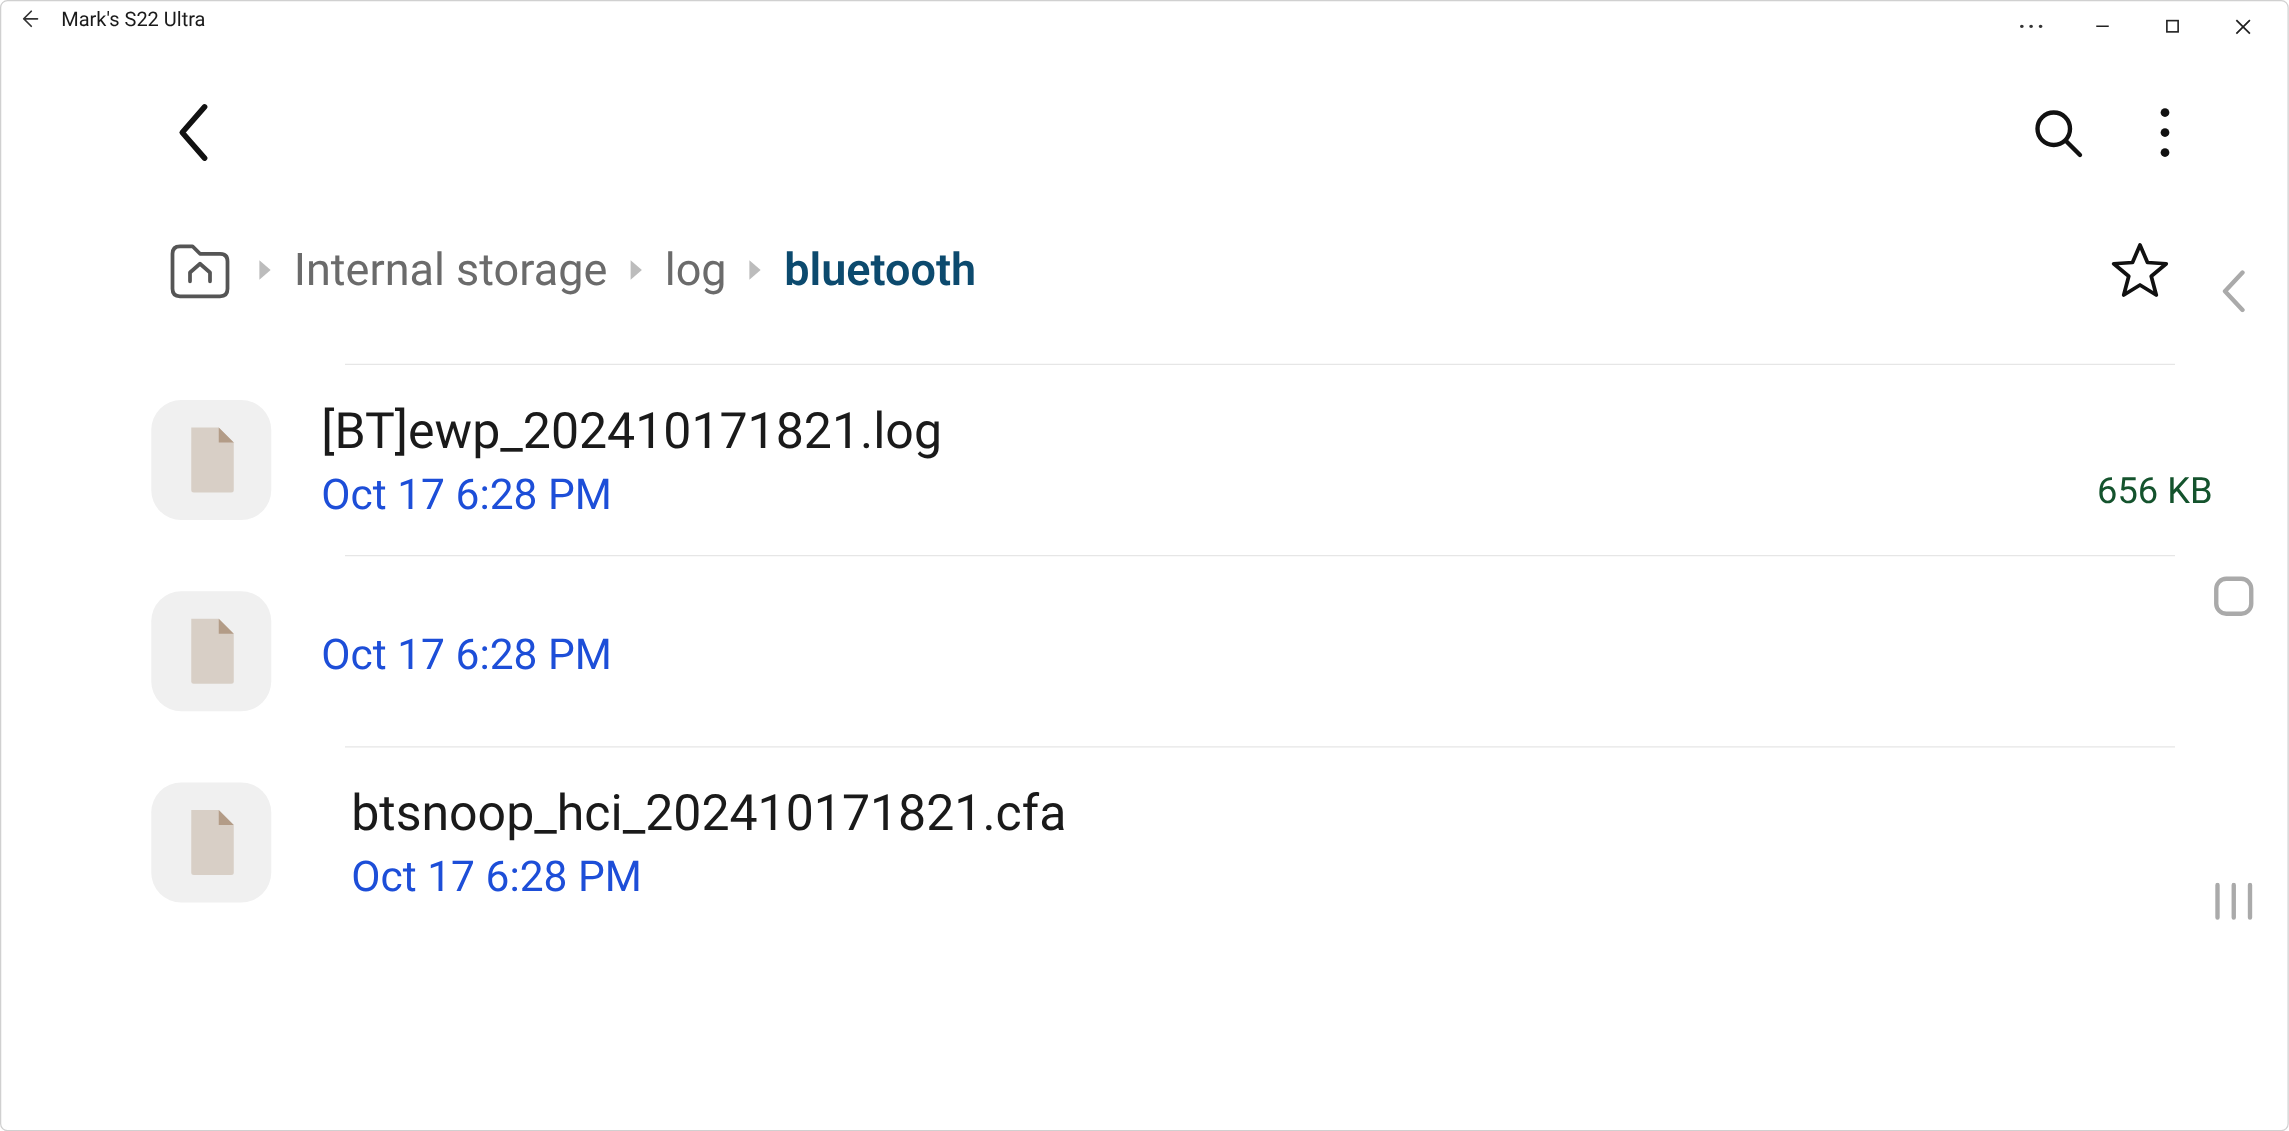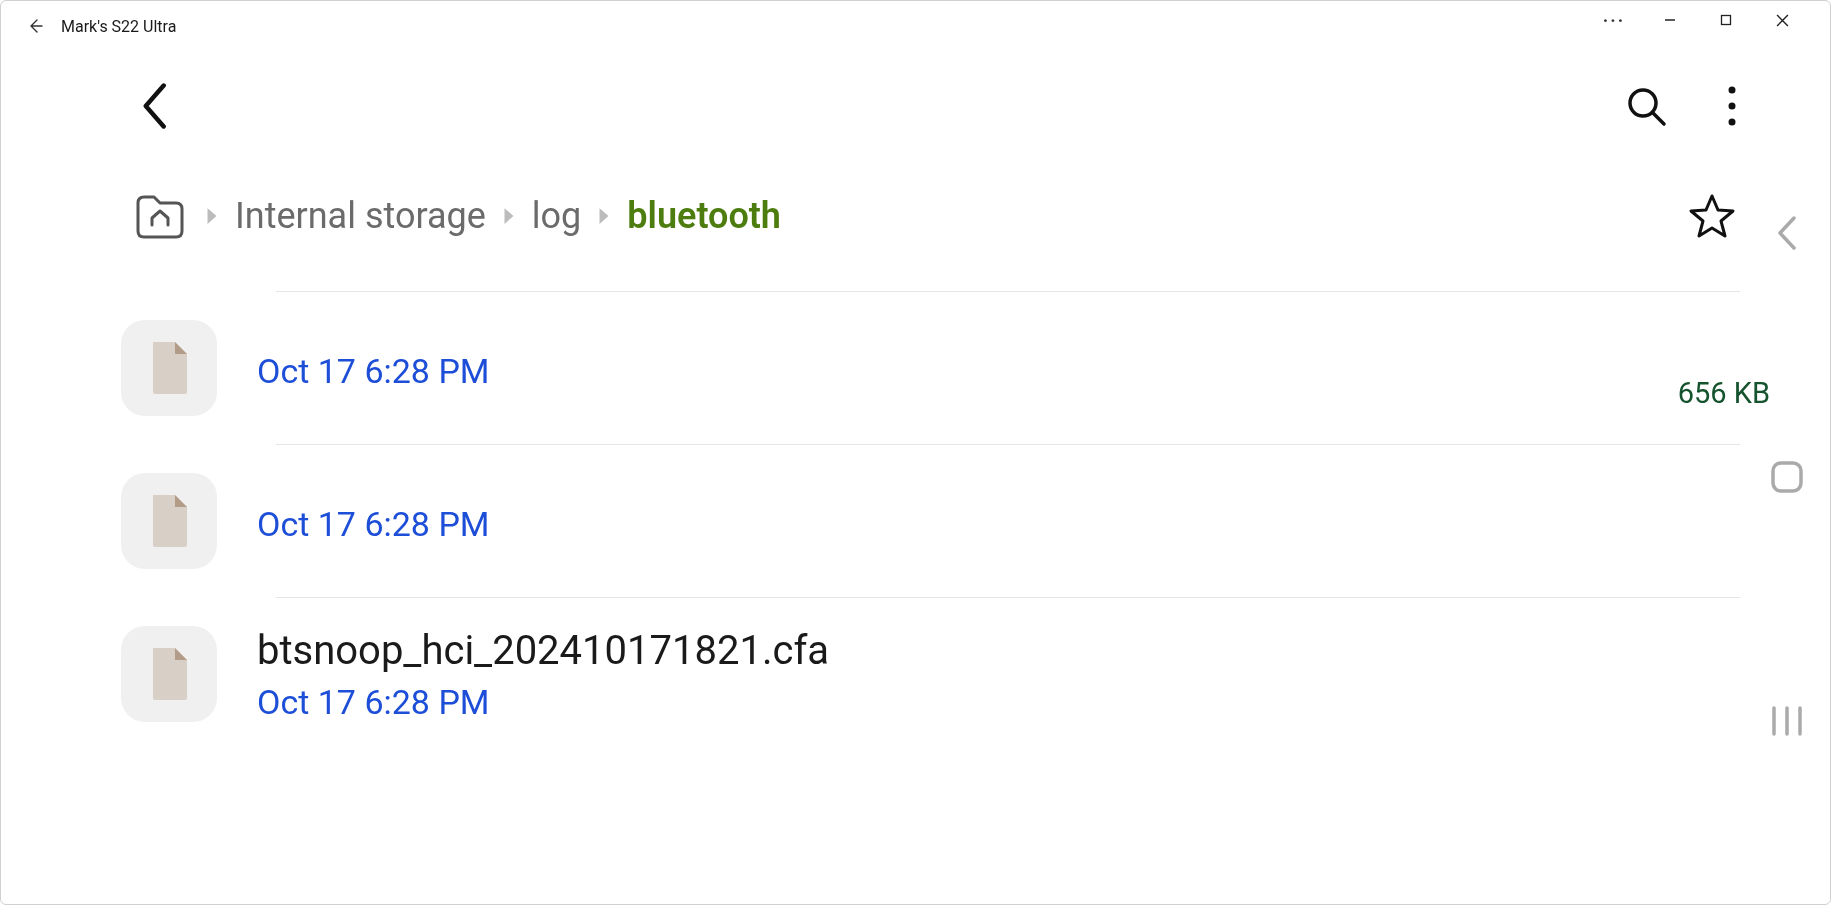--- a/index.html
+++ b/index.html
@@ -10,22 +10,22 @@
     height: 905px;
     overflow: hidden;
     border: 1px solid #d0d0d0;
     border-radius: 6px;
     position: relative;
   }
   
   .titlebar {
     height: 40px;
     display: flex;
-    align-items: flex-end;
-    padding: 0 20px;
+    align-items: flex-start;
+    padding: 0 8px;
     border-bottom: 1px solid rgba(0,0,0,0);
   }
   .titlebar-left {
     display: flex;
     align-items: center;
     gap: 12px;
   }
   .titlebar-back {
     width: 28px;
     height: 28px;
@@ -118,21 +118,21 @@
     justify-content: center;
     margin: 0 12px;
   }
   .crumb {
     font-size: 36px;
     color: #6b6b6b;
     cursor: pointer;
     white-space: nowrap;
   }
   .crumb.active {
-    color: #4d7c0f;
+    color: #0c4a6e;
     font-weight: 600;
   }
   .breadcrumb-spacer { flex: 1; }
   .fav-star {
     width: 56px;
     height: 56px;
     display: flex;
     align-items: center;
     justify-content: center;
     cursor: pointer;
@@ -302,20 +302,21 @@
     <div style="border-top:1px solid #e6e6e6;margin-left:275px;margin-right:90px;"></div>
 
     <div class="file-row" style="border-top:none;">
       <div class="file-icon-wrap">
         <svg width="48" height="56" viewBox="0 0 48 56">
           <path d="M8 2 H30 L42 14 V52 Q42 54 40 54 H10 Q8 54 8 52 Z" fill="#d8cfc6"></path>
           <path d="M30 2 L42 14 H30 Z" fill="#b39c87"></path>
         </svg>
       </div>
       <div class="file-text">
+        <div class="file-name">[BT]ewp_202410171821.log</div>
         <div class="file-date">Oct 17 6:28 PM</div>
       </div>
       <div class="file-size">656 KB</div>
     </div>
 
     <div style="border-top:1px solid #e6e6e6;margin-left:275px;margin-right:90px;"></div>
 
     <div class="file-row" style="border-top:none;">
       <div class="file-icon-wrap">
         <svg width="48" height="56" viewBox="0 0 48 56">
@@ -323,21 +324,21 @@
           <path d="M30 2 L42 14 H30 Z" fill="#b39c87"></path>
         </svg>
       </div>
       <div class="file-text">
         <div class="file-date">Oct 17 6:28 PM</div>
       </div>
     </div>
 
     <div style="border-top:1px solid #e6e6e6;margin-left:275px;margin-right:90px;"></div>
 
-    <div class="file-row" style="border-top:none;">
+    <div class="file-row" style="border-top:none;gap:24px;">
       <div class="file-icon-wrap">
         <svg width="48" height="56" viewBox="0 0 48 56">
           <path d="M8 2 H30 L42 14 V52 Q42 54 40 54 H10 Q8 54 8 52 Z" fill="#d8cfc6"></path>
           <path d="M30 2 L42 14 H30 Z" fill="#b39c87"></path>
         </svg>
       </div>
       <div class="file-text">
         <div class="file-name">btsnoop_hci_202410171821.cfa</div>
         <div class="file-date">Oct 17 6:28 PM</div>
       </div>

